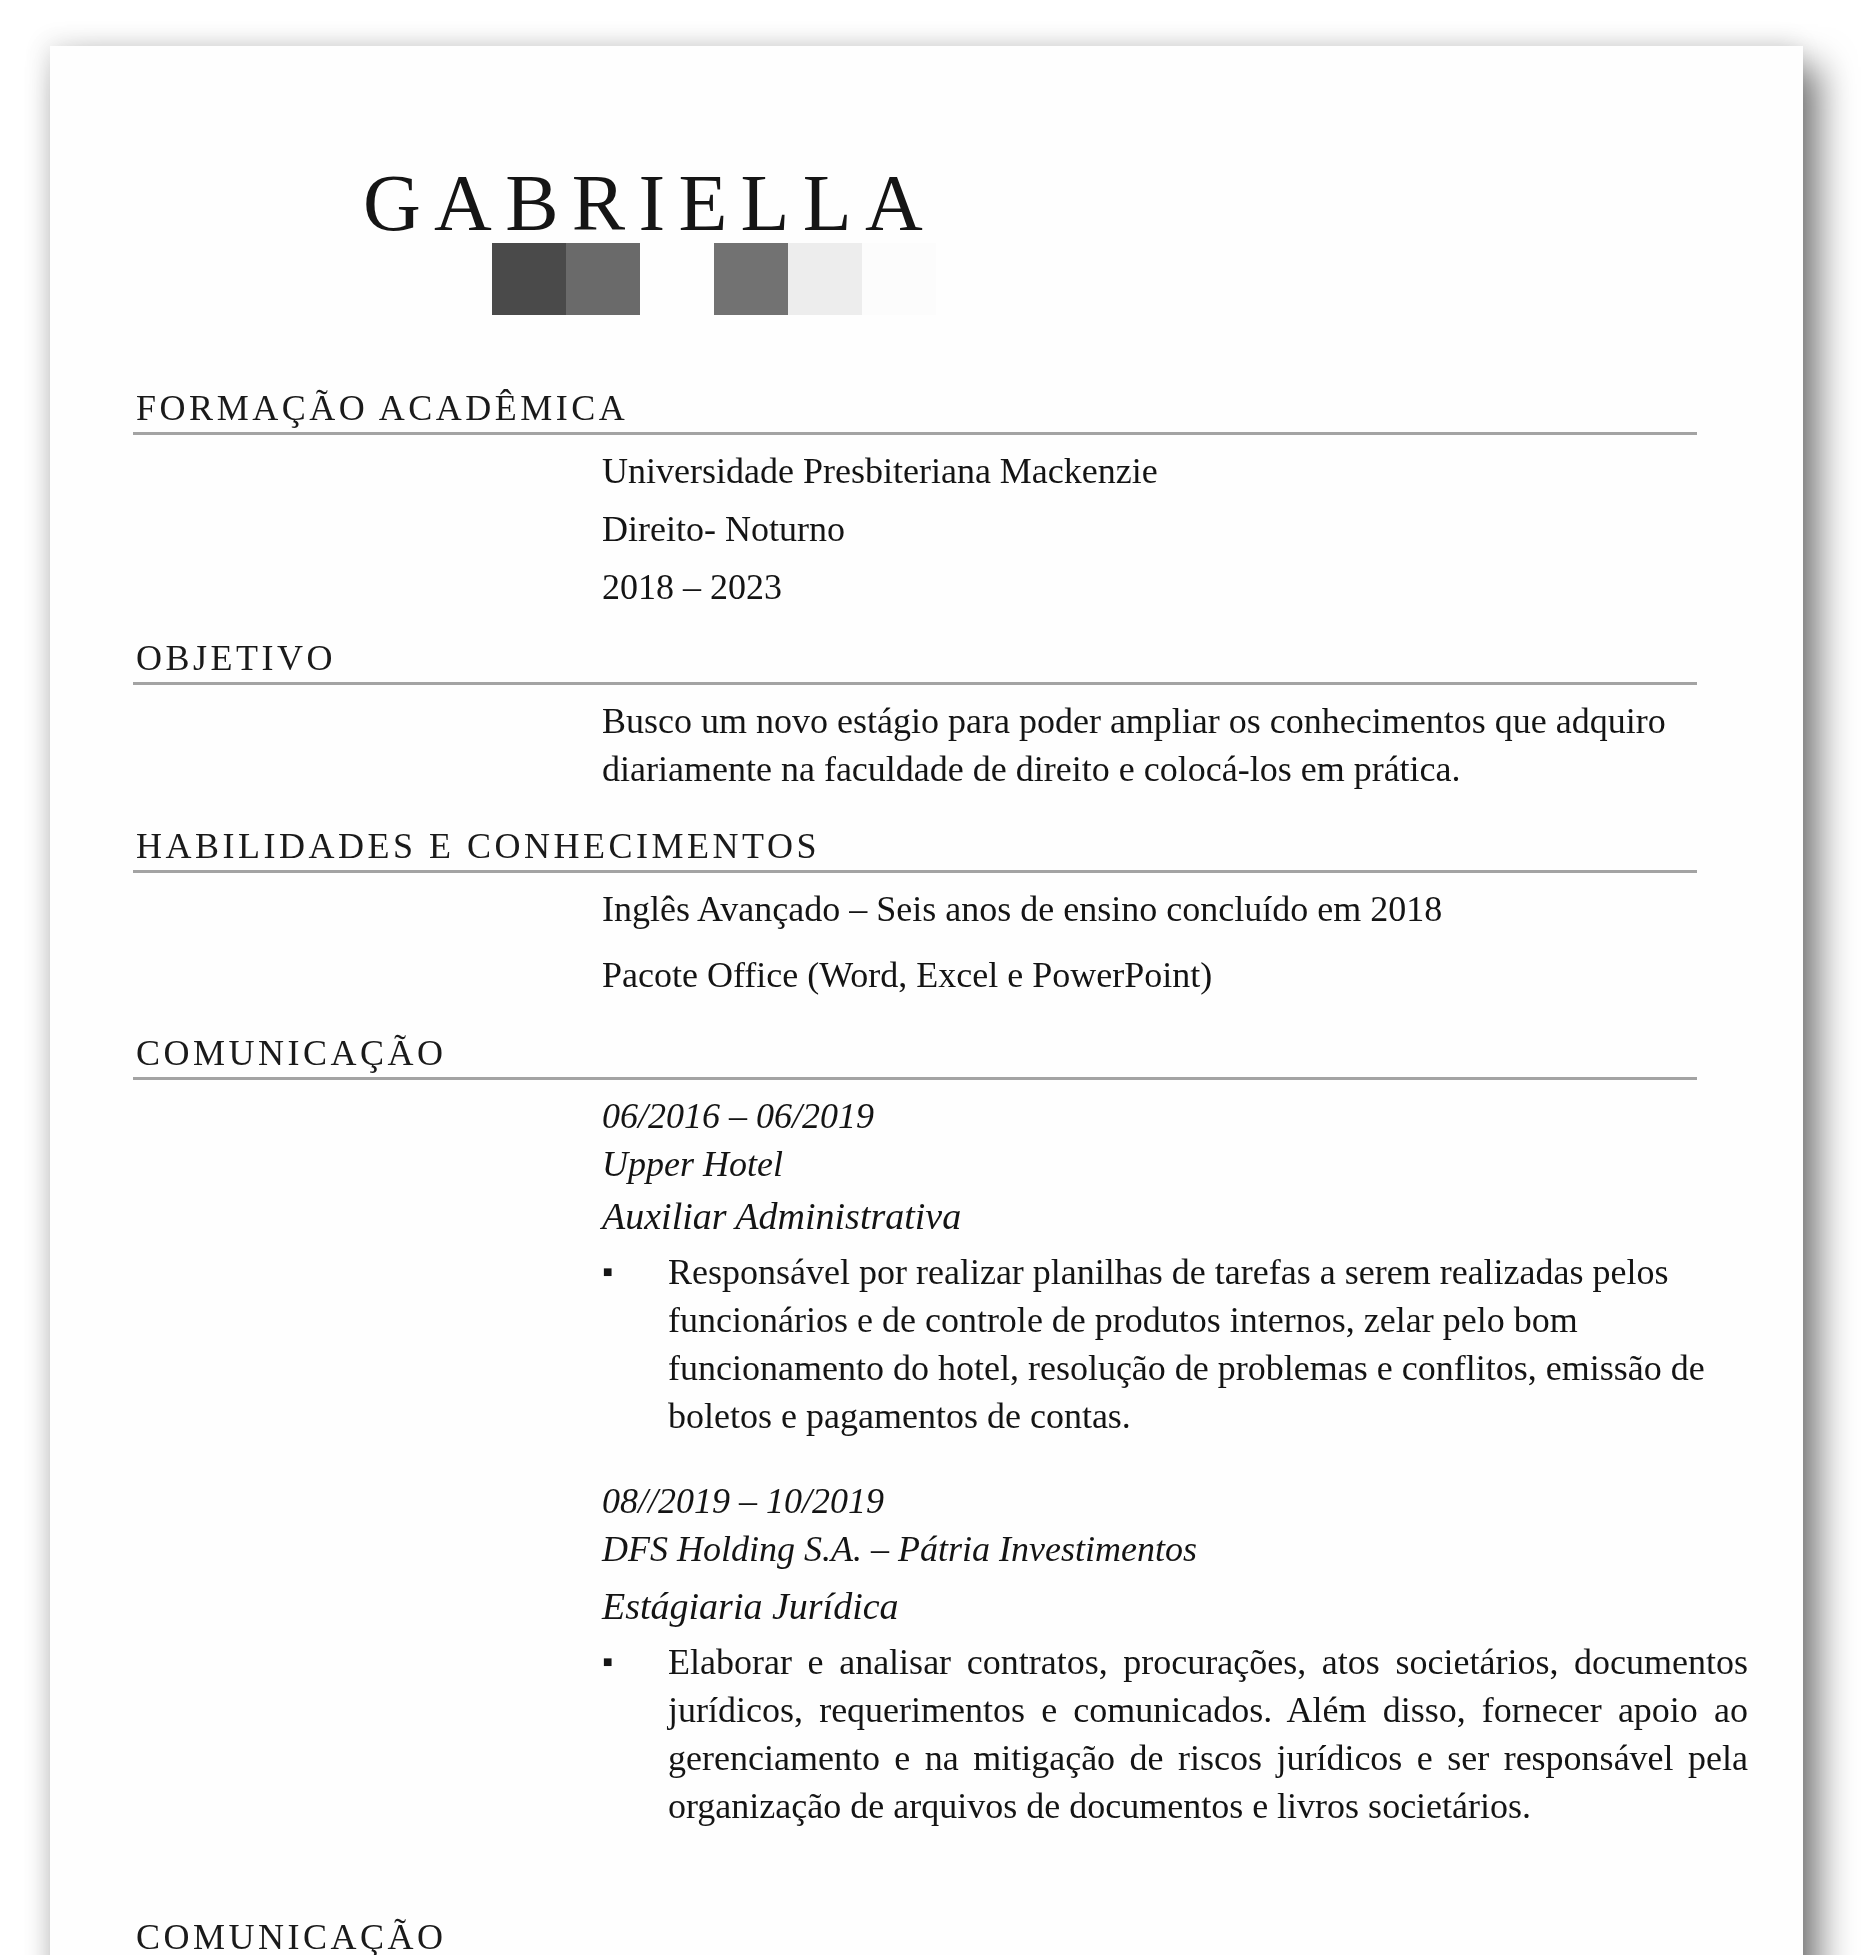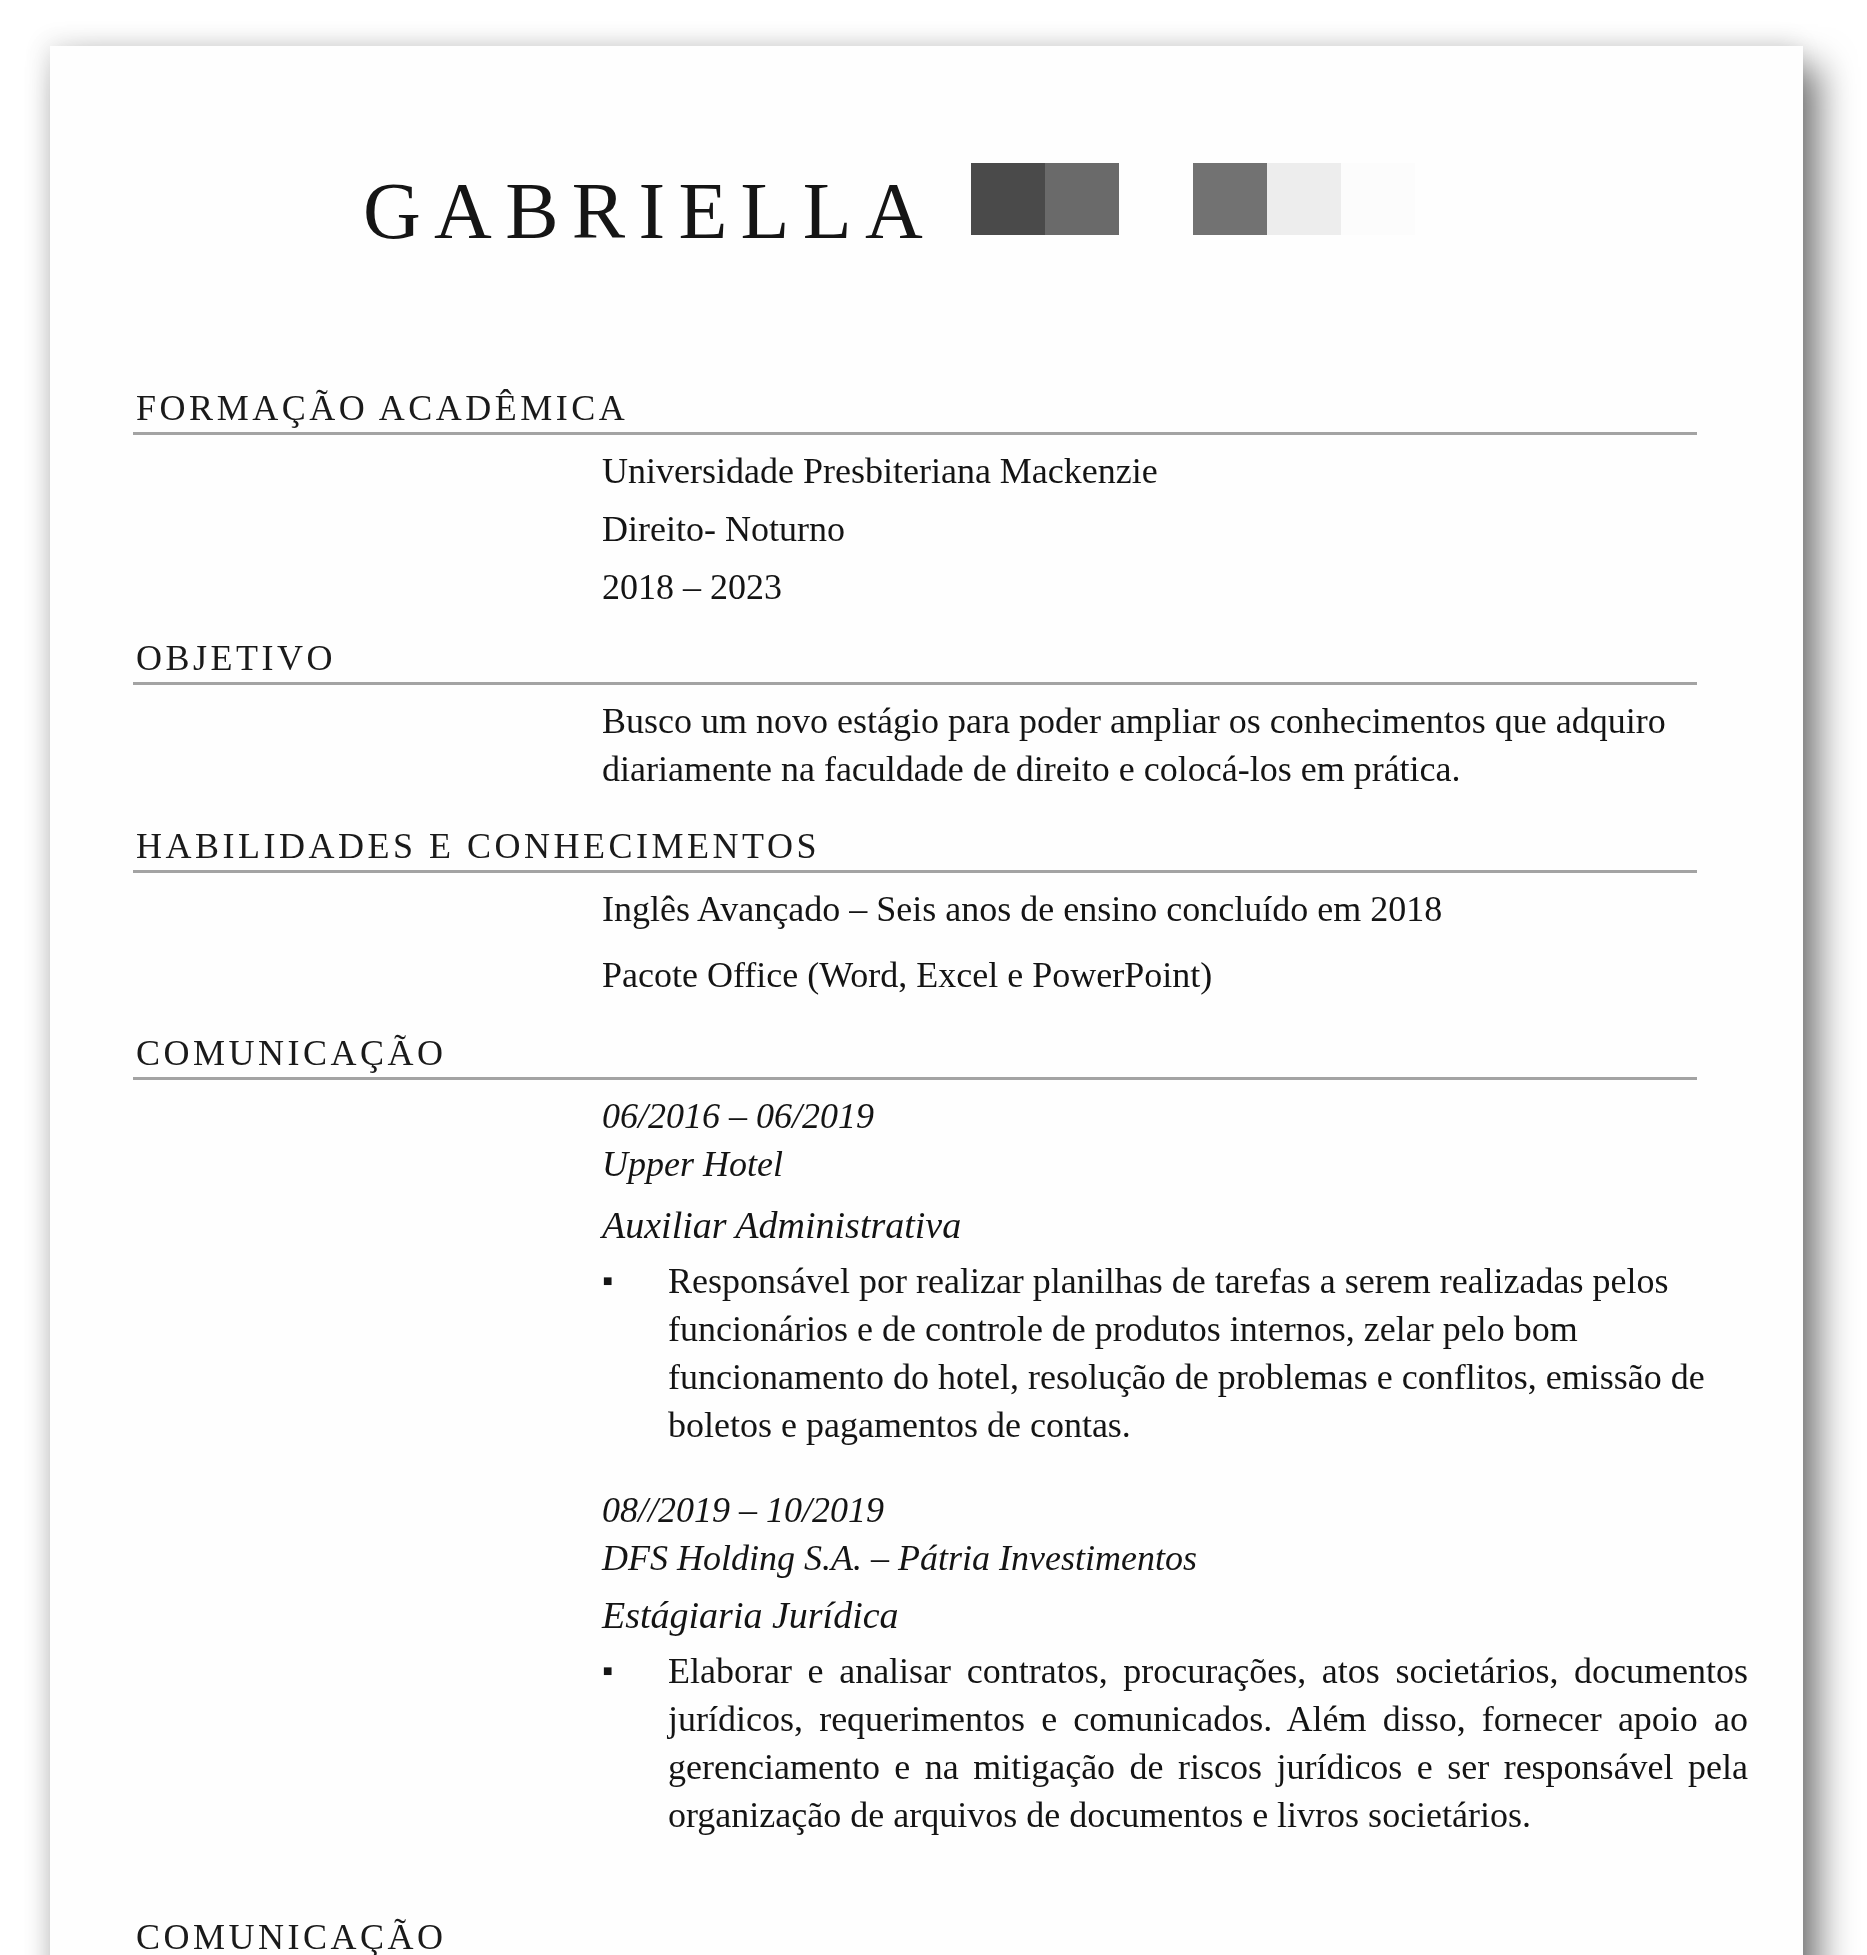--- a/index.html
+++ b/index.html
@@ -12,21 +12,21 @@
   }
   .page {
     position: absolute;
     left: 50px; top: 46px;
     width: 1753px; height: 2497px;
     background: #fefefe;
     box-shadow: 15.6px 19.6px 35px rgba(0,0,0,0.55), -3.9px -3.9px 23.5px rgba(0,0,0,0.10);
   }
   .name-row {
     position: absolute; left: 313px; top: 117px;
-    display: flex; align-items: flex-end;
+    display: flex; align-items: flex-end; flex-direction: column;
   }
   .name {
     font-size: 80px; letter-spacing: 13.3px; line-height: 1;
     color: #151515; font-weight: normal;
   }
   .redact { display: flex; margin-left: 35px; margin-bottom: 15.6px; height: 72px; }
   .redact span { display: block; width: 74px; height: 100%; }
   .redact .gap { background: transparent; width: 74px; }
 
   .section { position: absolute; left: 83px; width: 1564px; }
@@ -94,21 +94,21 @@
     </div>
   </div>
 
   <div class="section" style="top:989px;">
     <div class="heading">COMUNICAÇÃO</div>
     <div class="rule"></div>
     <div class="content" style="margin-top:11.7px;">
       <div>
         <p class="italic">06/2016 – 06/2019</p>
         <p class="italic">Upper Hotel</p>
-        <p class="italic job-title-line" style="margin-top:13px;">Auxiliar Administrativa</p>
+        <p class="italic job-title-line" style="margin-top:4px;">Auxiliar Administrativa</p>
         <div class="bullet">
           <span class="dot">▪</span>
           <span class="text">Responsável por realizar planilhas de tarefas a serem realizadas pelos funcionários e de controle de produtos internos, zelar pelo bom funcionamento do hotel, resolução de problemas e conflitos, emissão de boletos e pagamentos de contas.</span>
         </div>
       </div>
       <div style="margin-top:37px;">
         <p class="italic">08//2019 – 10/2019</p>
         <p class="italic">DFS Holding S.A. – Pátria Investimentos</p>
         <p class="italic job-title-line" style="margin-top:9px;">Estágiaria Jurídica</p>
         <div class="bullet">

